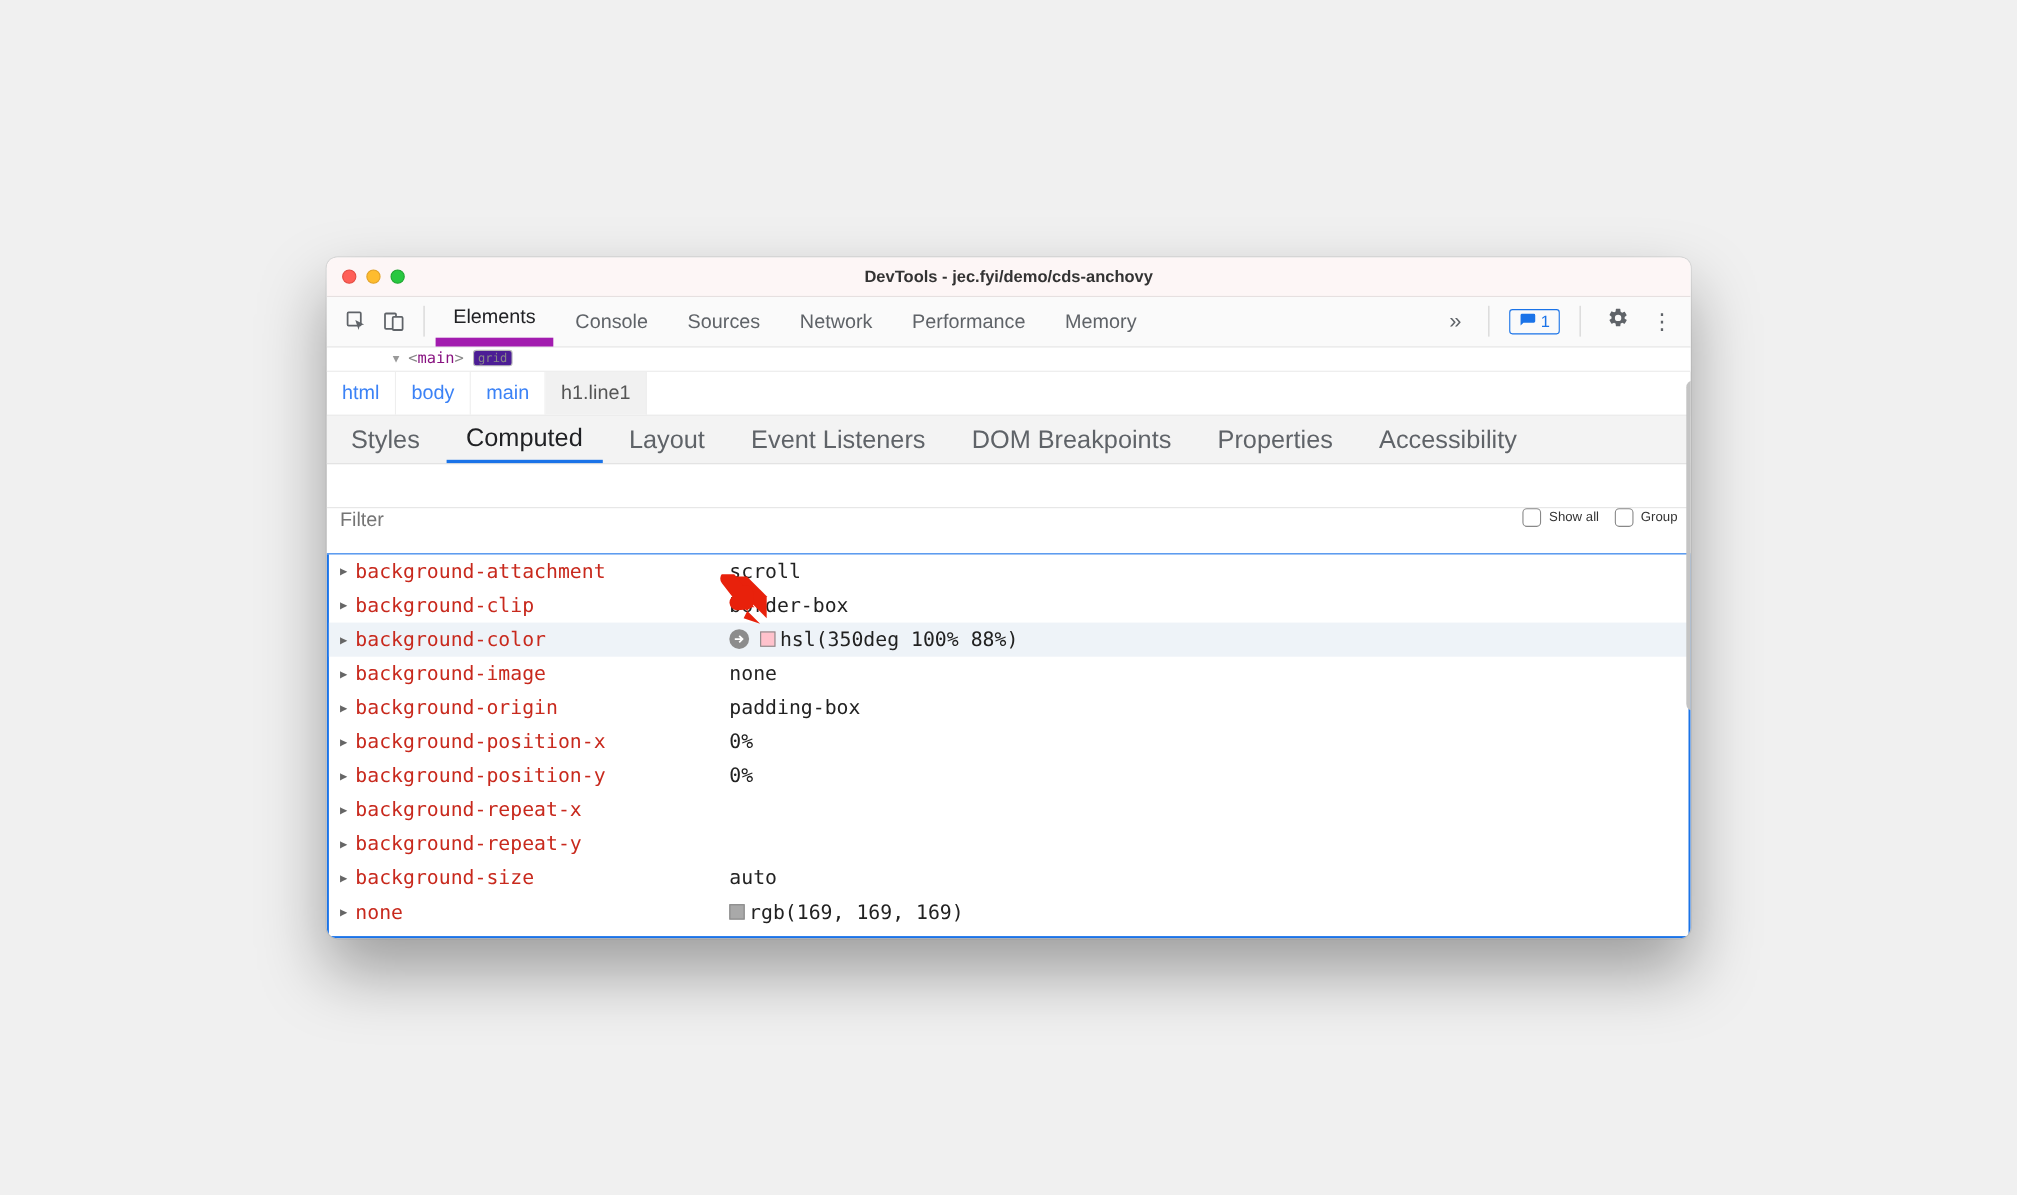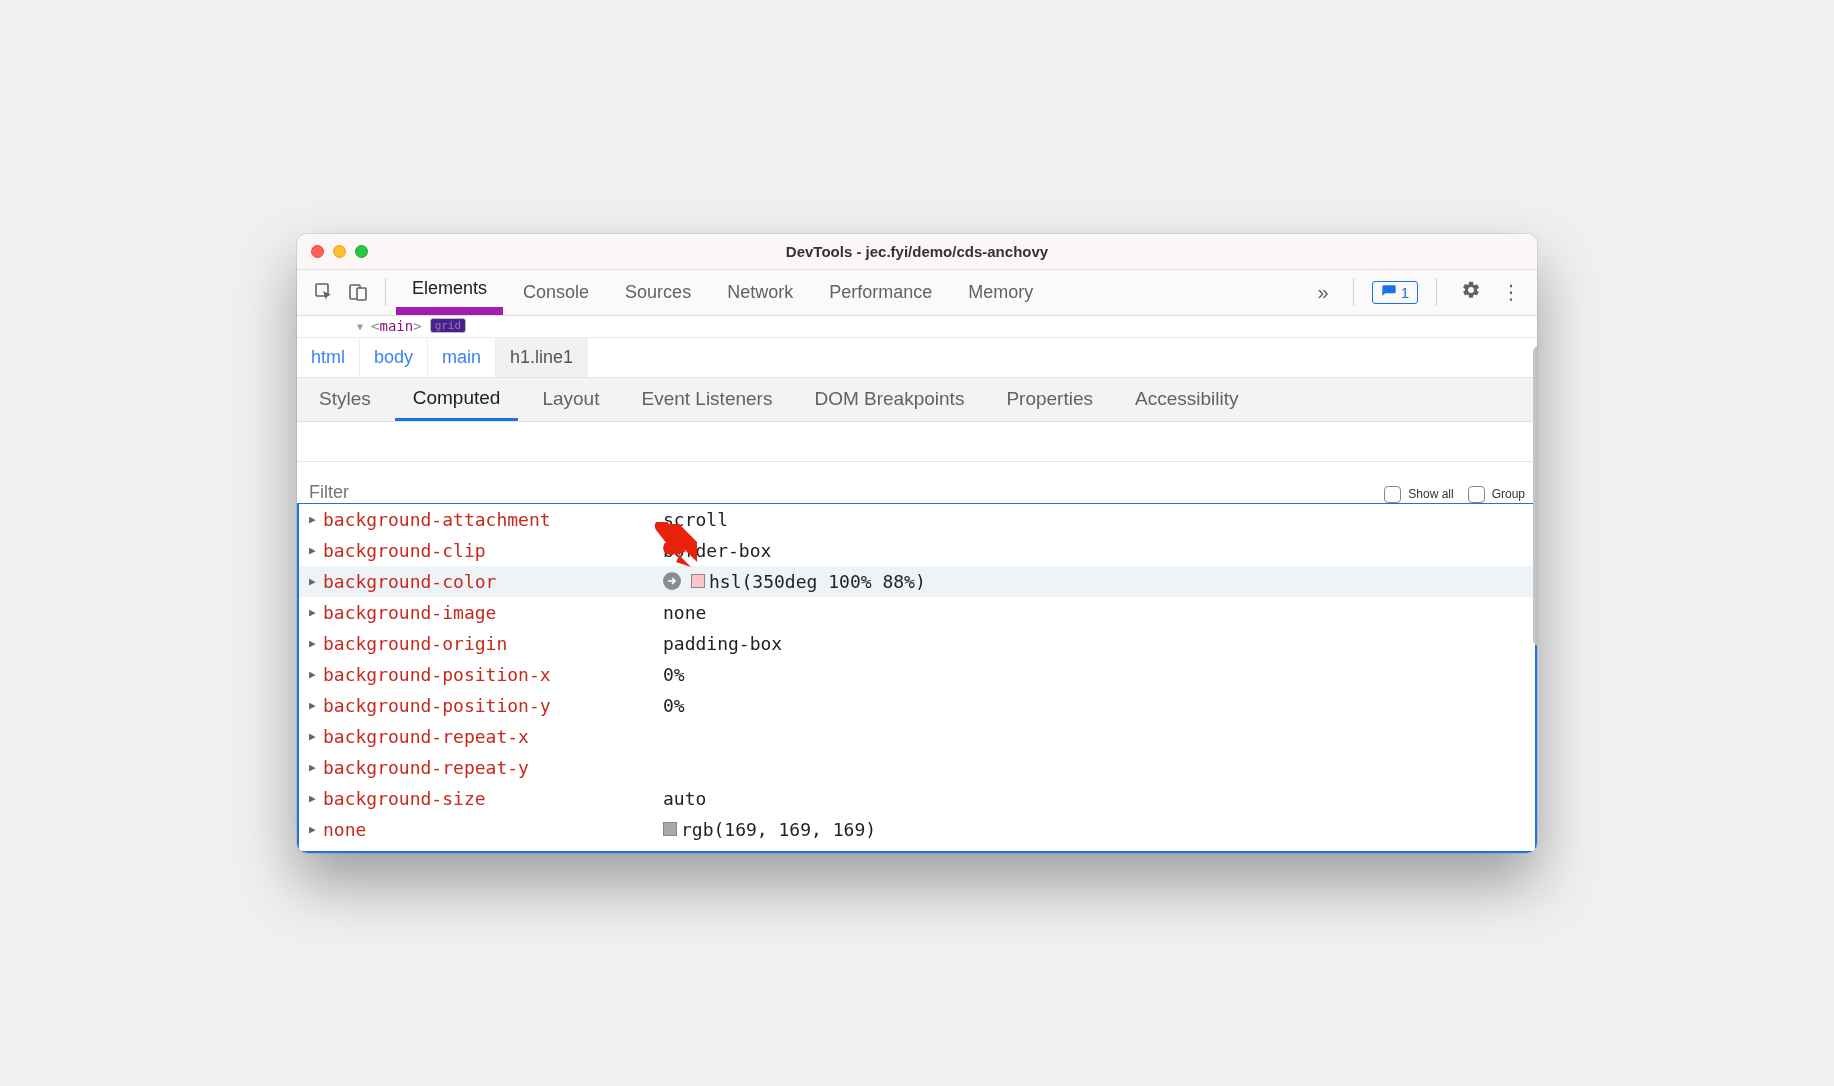--- a/index.html
+++ b/index.html
@@ -62,27 +62,27 @@
   
   .elements-line { height:22px; background:#fff; border-bottom:1px solid #eaeaea; font-family:Menlo,Consolas,monospace; font-size:14px; color:#888; padding-left:60px; display:flex; align-items:center; gap:8px;}
   .elements-line .tri { color:#999; font-size:10px; }
   .elements-line .tag { color:#881280;}
   .elements-line .micro-badge { border:1px solid #bbb; border-radius:3px; font-size:11px; padding:0 4px; color:#888; background:#4c1d95; position:relative; top:-1px;}
   
   .breadcrumb { height:40px; display:flex; align-items:stretch; border-bottom:1px solid #e5e5e5; font-size:18px;}
   .crumb { padding:0 14px; display:flex; align-items:center; color:#3b82f6; border-right:1px solid #eee;}
   .crumb:last-child { background:#f1f1f1; color:#555;}
   
-  .subtabs { height:44px; background:#f3f3f3; border-bottom:1px solid #e2e2e2; display:flex; align-items:stretch; font-size:19px; color:#5f6368; padding:0 4px; gap:6px;}
+  .subtabs { height:44px; background:#f3f3f3; border-bottom:1px solid #e2e2e2; display:flex; align-items:stretch; font-size:23px; color:#5f6368; padding:0 4px; gap:6px;}
   .subtab { padding:0 18px; display:flex; align-items:center; cursor:pointer;}
   .subtab.active { color:#202124; border-bottom:3px solid #1a73e8;}
   
   .spacer-row { height:40px; border-bottom:1px solid #e5e5e5;}
   
-  .filter-row { height:42px; border-bottom:1px solid #1a73e8; display:flex; align-items:flex-end; padding:0 12px; font-size:18px; color:#5f6368; }
+  .filter-row { height:42px; border-bottom:1px solid #1a73e8; display:flex; align-items:flex-start; padding:0 12px; font-size:18px; color:#5f6368; }
   .filter-row input { border:none; outline:none; font-size:18px; color:#333; flex:1; background:transparent;}
   .filter-row .right-controls { display:flex; align-items:center; gap:14px;}
   .chk { display:flex; align-items:center; gap:7px; color:#333; font-size:12px;}
   .chk .box { width:17px; height:17px; border:1.5px solid #888; border-radius:4px; }
   
   .computed-panel {
     border-left:2px solid #1a73e8;
     border-right:2px solid #1a73e8;
     border-bottom:2px solid #1a73e8;
     font-family:Menlo,Consolas,monospace;

